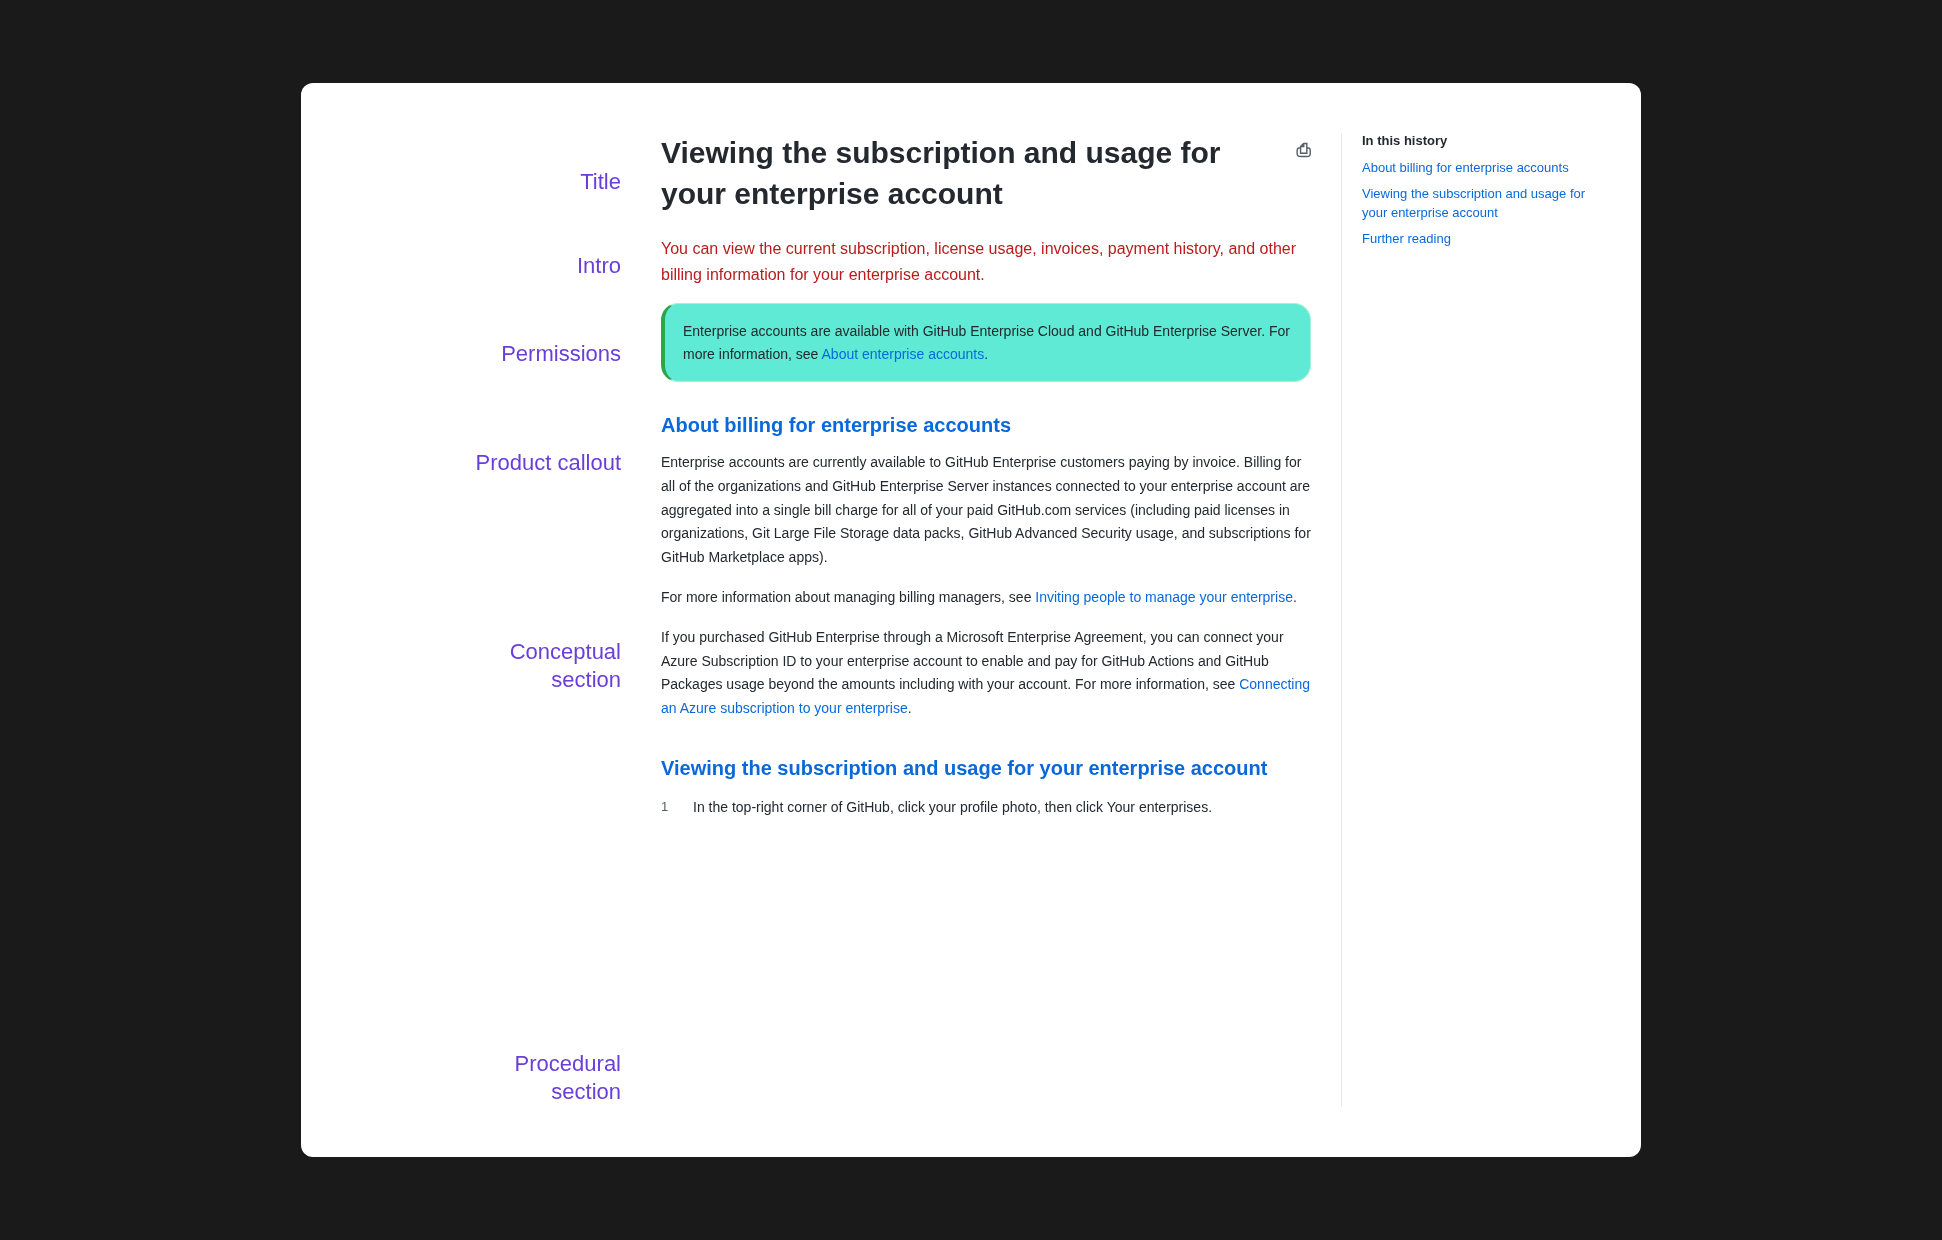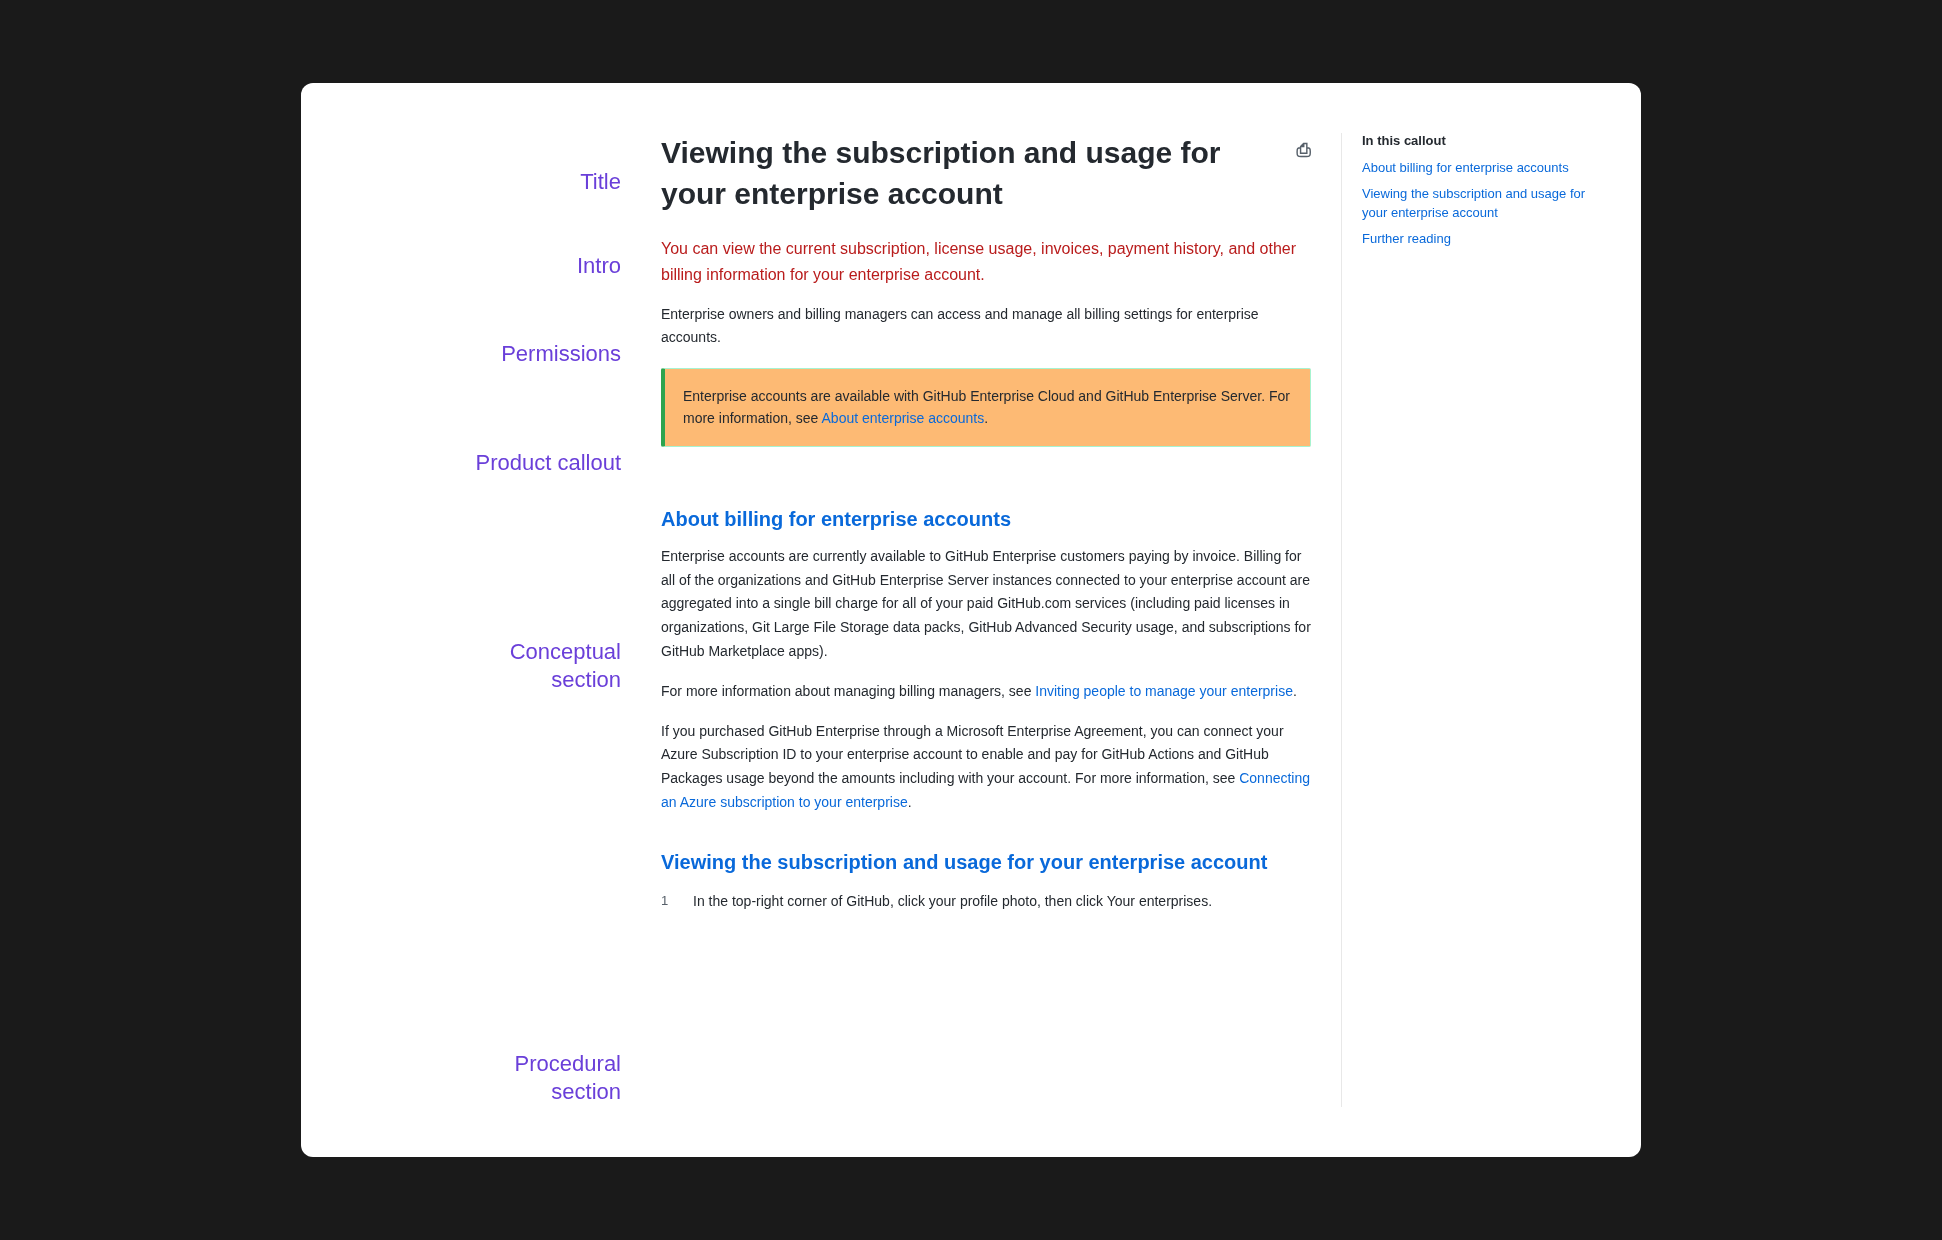--- a/index.html
+++ b/index.html
@@ -77,24 +77,24 @@
     }
     .permissions-text {
       font-size: 14px;
       color: #24292f;
       line-height: 1.6;
       margin-bottom: 20px;
     }
     .callout-box {
       border: 1px solid #a7f3d0;
       border-left: 4px solid #2da44e;
-      background: #fdba74;
-      border-radius: 2px;
+      background: #5eead4;
+      border-radius: 17px;
       padding: 16px 18px;
-      margin-bottom: 61px;
+      margin-bottom: 32px;
       font-size: 14px;
       color: #24292f;
       line-height: 1.6;
     }
     .callout-box a {
       color: #0969da;
       text-decoration: none;
     }
     .section-heading {
       font-size: 20px;
@@ -207,21 +207,20 @@
 
   <div class="main-content">
 
     <div class="article-title">
       <span class="article-title-text">Viewing the subscription and usage for your enterprise account</span>
       <span class="print-icon">⎙</span>
     </div>
 
     <p class="intro-text">You can view the current subscription, license usage, invoices, payment history, and other billing information for your enterprise account.</p>
 
-    <p class="permissions-text">Enterprise owners and billing managers can access and manage all billing settings for enterprise accounts.</p>
 
     <div class="callout-box">
       <span>Enterprise accounts are available with GitHub Enterprise Cloud and GitHub Enterprise Server. For more information, see </span><a href="#">About enterprise accounts</a><span>.</span>
     </div>
 
     <div class="conceptual-section">
       <a href="#" class="section-heading">About billing for enterprise accounts</a>
       <p class="body-text">Enterprise accounts are currently available to GitHub Enterprise customers paying by invoice. Billing for all of the organizations and GitHub Enterprise Server instances connected to your enterprise account are aggregated into a single bill charge for all of your paid GitHub.com services (including paid licenses in organizations, Git Large File Storage data packs, GitHub Advanced Security usage, and subscriptions for GitHub Marketplace apps).</p>
       <p class="body-text">
         <span>For more information about managing billing managers, see </span><a href="#">Inviting people to manage your enterprise</a><span>.</span>
@@ -238,19 +237,19 @@
           <span class="step-number">1</span>
           <span class="step-text">
             <span>In the top-right corner of GitHub, click your profile photo, then click </span><strong>Your enterprises</strong><span>.</span>
           </span>
         </li>
       </ol>
     </div>
   </div>
 
   <div class="toc-sidebar">
-    <p class="toc-in-article">In this callout</p>
+    <p class="toc-in-article">In this history</p>
     <a href="#" class="toc-link">About billing for enterprise accounts</a>
     <a href="#" class="toc-link">Viewing the subscription and usage for your enterprise account</a>
     <a href="#" class="toc-link">Further reading</a>
   </div>
 
 </div>
 
 </body></html>

